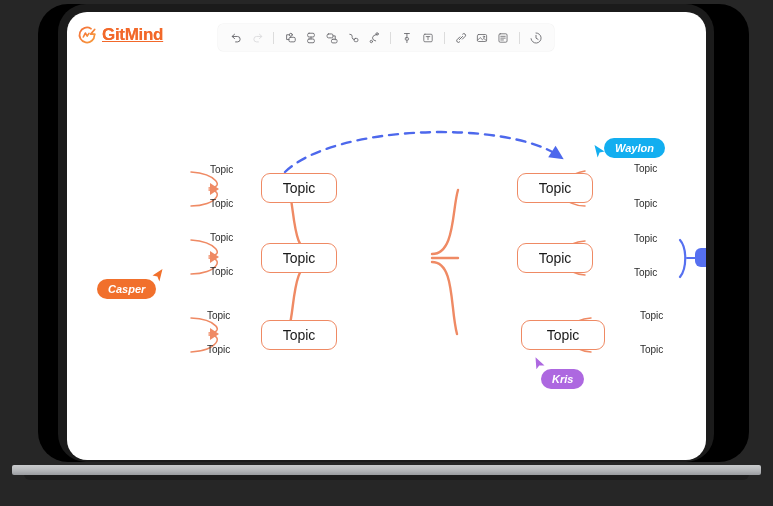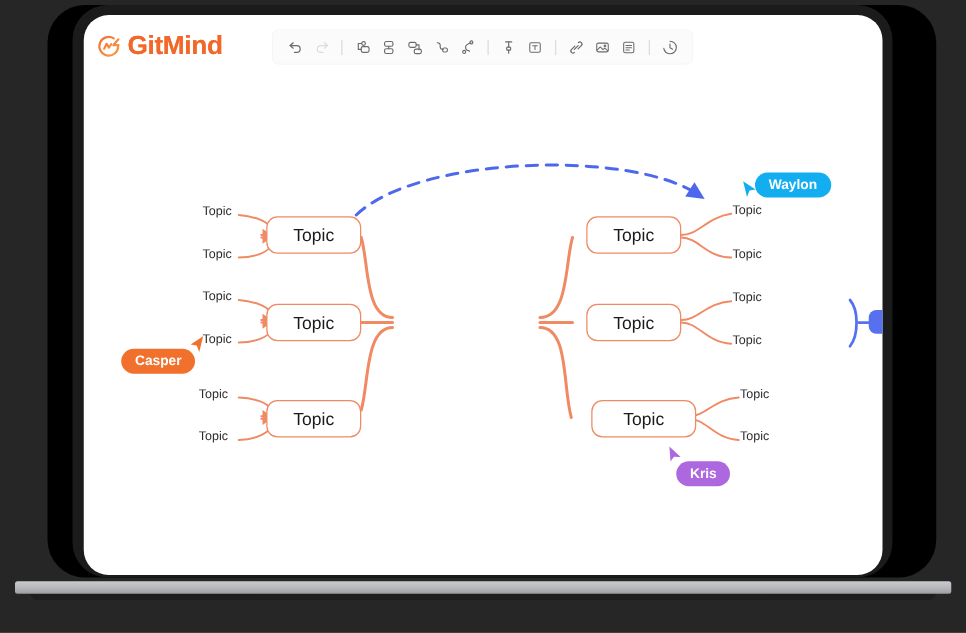--- a/index.html
+++ b/index.html
@@ -51,24 +51,24 @@
   
   .app-header {
     position:absolute; left:0; top:0; width:639px; height:48px;
   }
   .logo {
     position:absolute; left:10px; top:13px;
     display:flex; align-items:center; gap:5px;
   }
   .logo-mark { width:20px; height:20px; display:block; }
   .logo-text {
-    font-size:21px; font-weight:bold; letter-spacing:-.3px;
+    font-size:17px; font-weight:bold; letter-spacing:-.3px;
     color:#f2682a;
     background:linear-gradient(90deg,#f4713a 0%,#f58a3e 100%);
-    -webkit-background-clip:text; background-clip:text;
+    -webkit-background-clip:text; background-clip:text;text-decoration:underline;
   }
 
   
   .toolbar {
     position:absolute; left:151px; top:12px;
     height:27px;
     background:#fbfbfb;
     border-radius:5px;
     display:flex; align-items:center;
     padding:0 8px; gap:1px;
@@ -90,20 +90,21 @@
   .canvas {
     position:absolute; left:0; top:48px; width:639px; height:400px;
   }
   .canvas svg.wires { position:absolute; left:0; top:0; }
 
   
   .node {
     position:absolute;
     display:flex; align-items:center; justify-content:center;
     cursor:pointer;
+    margin-left:48px;
   }
   .node-central {
     background:#f4966b;
     color:#ffffff;
     border-radius:22px;
     font-size:14px;
     letter-spacing:.4px;
     width:118px; height:42px;
   }
   .node-topic {
@@ -126,20 +127,21 @@
     position:absolute;
     display:flex; align-items:center; justify-content:center;
     border-radius:11px;
     height:20px;
     padding:0 11px;
     color:#fff;
     font-size:11px;
     font-weight:bold;
     cursor:pointer;
     white-space:nowrap;
+    font-style:italic;
   }
   .cursor-arrow { position:absolute; }
 
   
   .collapsed-chip {
     position:absolute;
     width:29px; height:19px;
     background:#5670f0;
     border-radius:6px;
     cursor:pointer;

